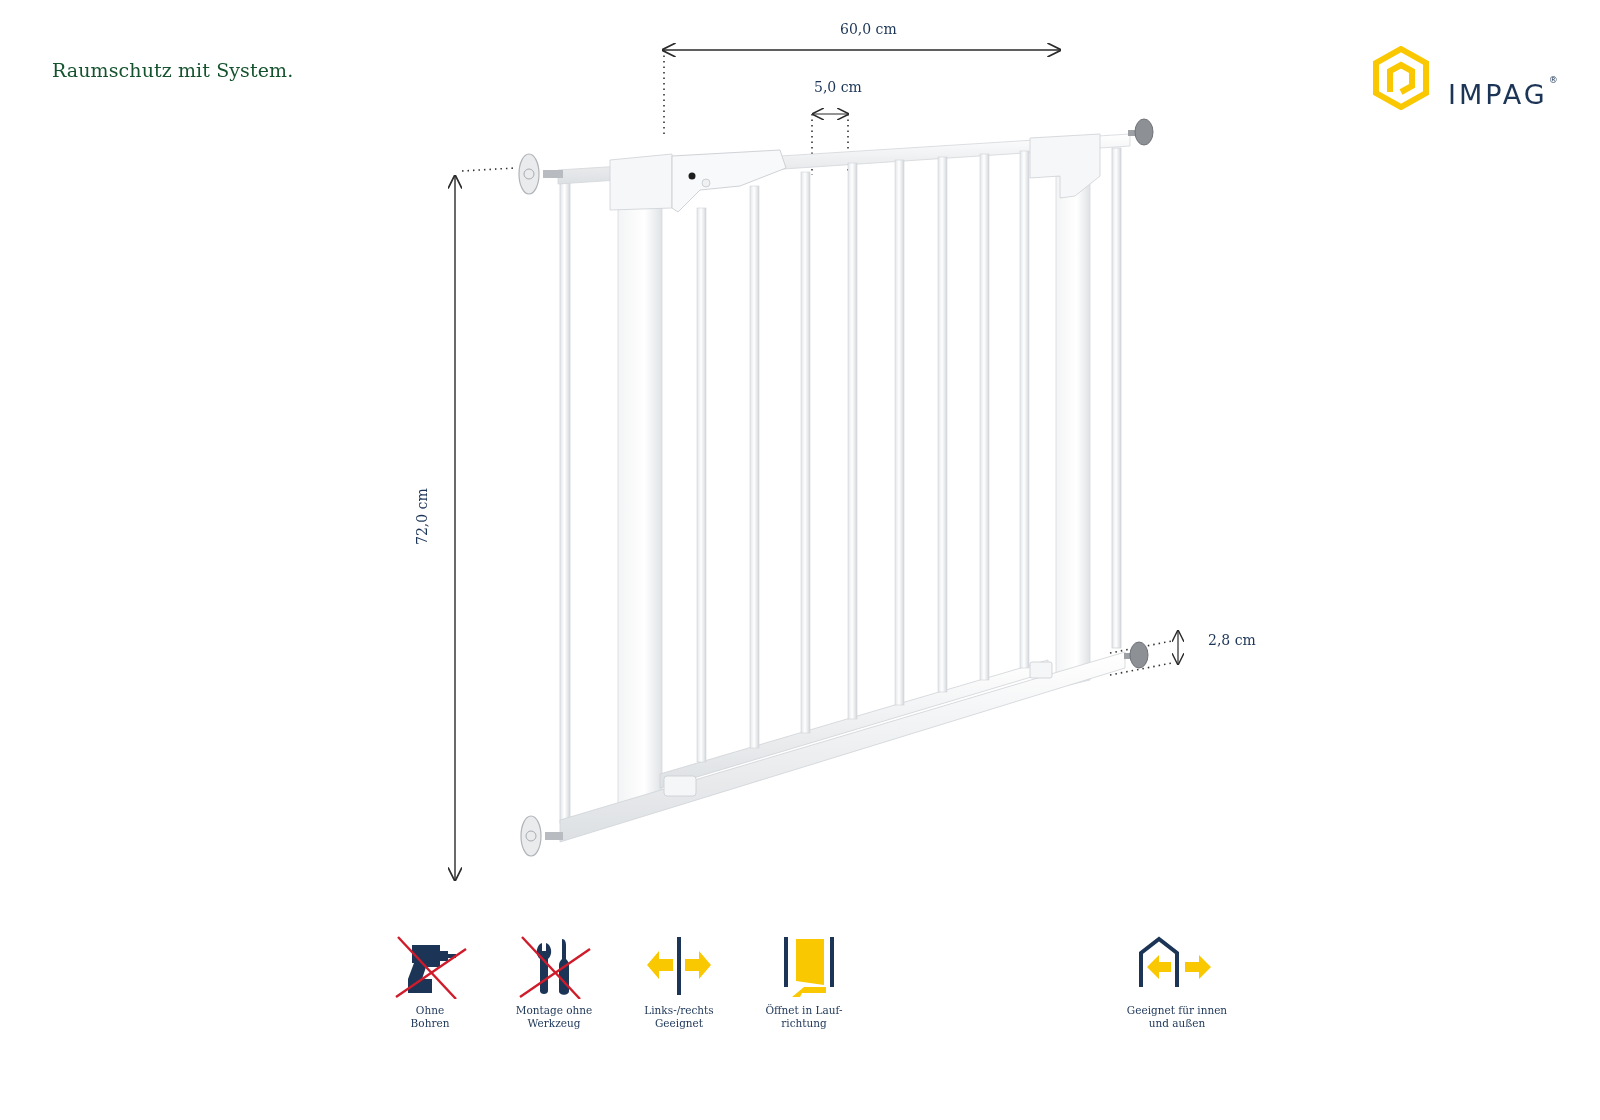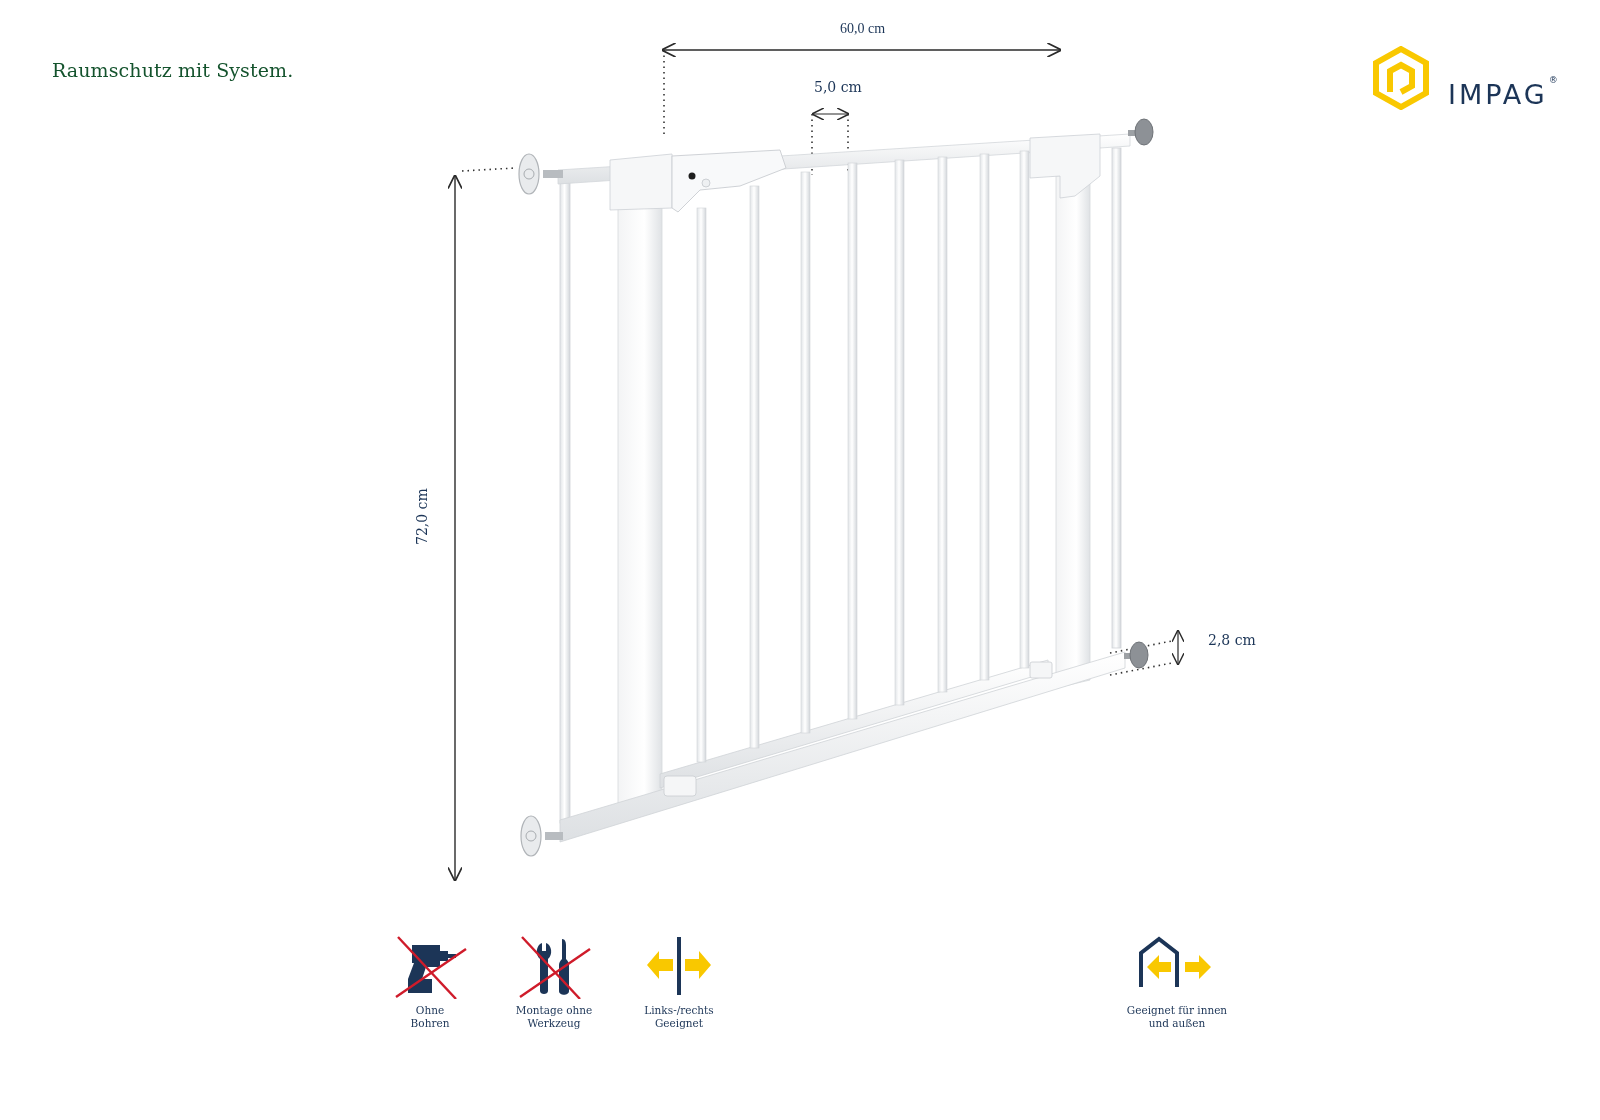--- a/index.html
+++ b/index.html
@@ -7,21 +7,21 @@
          font-family: "DejaVu Serif", "Liberation Serif", serif; color: #1c3557; }
   .tagline { position: absolute; left: 52px; top: 59px; font-size: 19px; color: #14532d;
              letter-spacing: 0.1px; text-align: right; }
   .logo { position: absolute; left: 1372px; top: 44px; width: 190px; height: 66px; display: flex; align-items: flex-end; }
   .logo-mark { width: 58px; height: 64px; }
   .logo-text { margin-left: 18px; font-family: "DejaVu Sans", "Liberation Sans", sans-serif; font-size: 27px;
                letter-spacing: 3px; color: #1c3557; font-weight: 400; }
   .logo-reg { font-family: "DejaVu Sans", sans-serif; font-size: 9px; vertical-align: top; position: relative; top: -4px; margin-left: 1px; }
   .drawing { position: absolute; left: 0; top: 0; width: 1600px; height: 900px; }
   .dim-label { position: absolute; font-size: 14px; color: #1c3557; white-space: nowrap; }
-  .dim-width { left: 840px; top: 21px; font-family: Liberation Serif, serif; }
+  .dim-width { left: 840px; top: 21px; }
   .dim-gap { left: 814px; top: 79px; }
   .dim-height { left: 414px; top: 545px; transform: rotate(-90deg); transform-origin: left top; }
   .dim-floor { left: 1208px; top: 632px; }
   .features { position: absolute; left: 380px; top: 935px; width: 880px; height: 110px; }
   .feature { position: absolute; width: 120px; text-align: center; top: 0; }
   .feature svg { display: block; margin: 0 auto; width: 84px; height: 64px; }
   .feature-label { font-size: 10.5px; line-height: 13px; color: #1c3557; margin-top: 5px; }
 </style>
 </head>
 <body>
@@ -166,20 +166,29 @@
 
   <div class="feature" style="left:239px">
     <svg viewBox="0 0 84 64">
       <rect x="40" y="2" width="4" height="58" fill="#1c3557"></rect>
       <polygon points="10,30 22,16 22,24 36,24 36,36 22,36 22,44" fill="#f9c800"></polygon>
       <polygon points="74,30 62,16 62,24 48,24 48,36 62,36 62,44" fill="#f9c800"></polygon>
     </svg>
     <div class="feature-label"><span>Links-/rechts</span><br><span>Geeignet</span></div>
   </div>
 
+  <div class="feature" style="left:364px">
+    <svg viewBox="0 0 84 64">
+      <rect x="22" y="2" width="4" height="50" fill="#1c3557"></rect>
+      <rect x="68" y="2" width="4" height="50" fill="#1c3557"></rect>
+      <polygon points="34,4 62,4 62,50 34,46" fill="#f9c800"></polygon>
+      <polygon points="30,62 42,52 64,52 64,58 40,58 38,62" fill="#f9c800"></polygon>
+    </svg>
+    <div class="feature-label"><span>Öffnet in Lauf-</span><br><span>richtung</span></div>
+  </div>
 
 
 
   <div class="feature" style="left:737px">
     <svg viewBox="0 0 84 64">
       <polyline points="6,52 6,18 24,4 42,18 42,52" fill="none" stroke="#1c3557" stroke-width="4" stroke-linejoin="miter"></polyline>
       <polygon points="12,32 24,20 24,27 36,27 36,37 24,37 24,44" fill="#f9c800"></polygon>
       <polygon points="76,32 64,20 64,27 50,27 50,37 64,37 64,44" fill="#f9c800"></polygon>
     </svg>
     <div class="feature-label"><span>Geeignet für innen</span><br><span>und außen</span></div>

